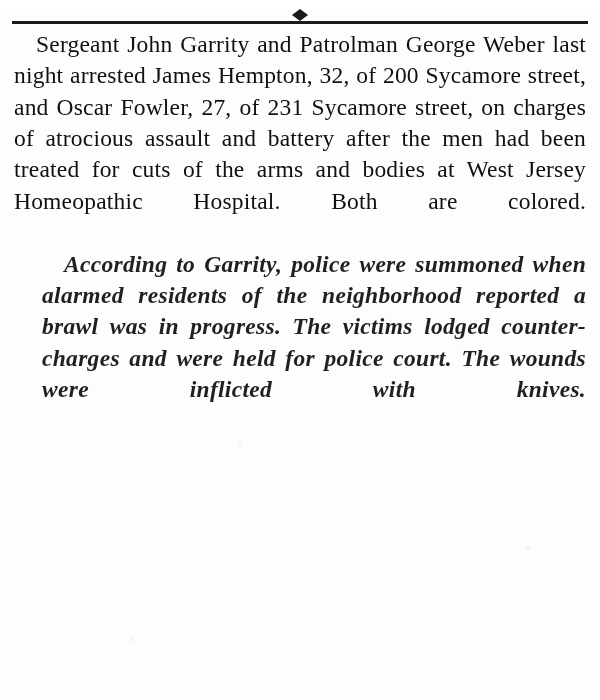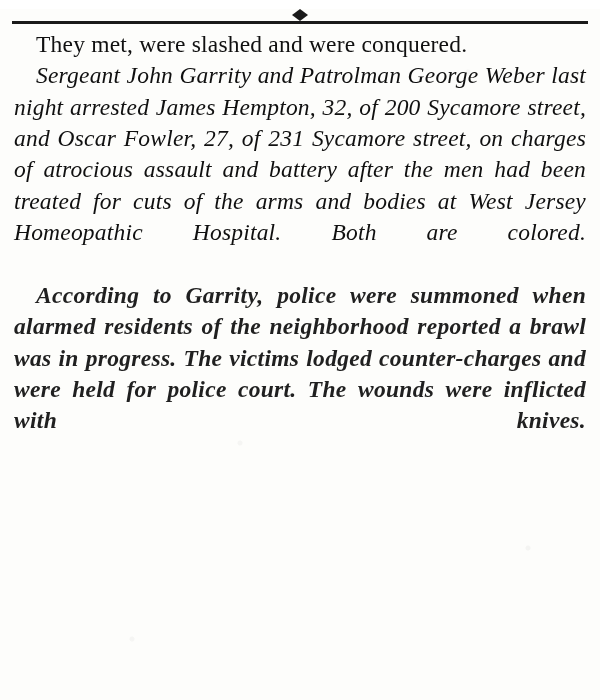--- a/index.html
+++ b/index.html
@@ -113,36 +113,36 @@
   }
   .para.noj:after { display: none; }
 
   .lastline {
     font-weight: bold;
     letter-spacing: 0.3px;
   }
 
   .faded {
     opacity: 0.93;
+    margin-left: 28px;
   }
 </style>
 </head>
 <body>
 
 <div class="page">
 
   <div class="top-rule">
     <div class="line"></div>
     <div class="diamond"></div>
   </div>
 
 
   <div class="body-text">
 
-    <p class="para noj"><span class="indent"></span><span>They met, were slashed and were conquered.</span></p>
 
     <p class="para"><span class="indent"></span><span>Sergeant John Garrity and Patrolman George Weber last night arrested James Hempton, 32, of 200 Sycamore street, and Oscar Fowler, 27, of 231 Sycamore street, on charges of atrocious assault and battery after the men had been treated for cuts of the arms and bodies at West Jersey Homeopathic Hospital. Both are colored.</span></p>
 
     <p class="para lastline faded"><span class="indent"></span><span>According to Garrity, police were summoned when alarmed residents of the neighborhood reported a brawl was in progress. The victims lodged counter-charges and were held for police court. The wounds were inflicted with knives.</span></p>
 
   </div>
 
 </div>
 
 </body></html>

